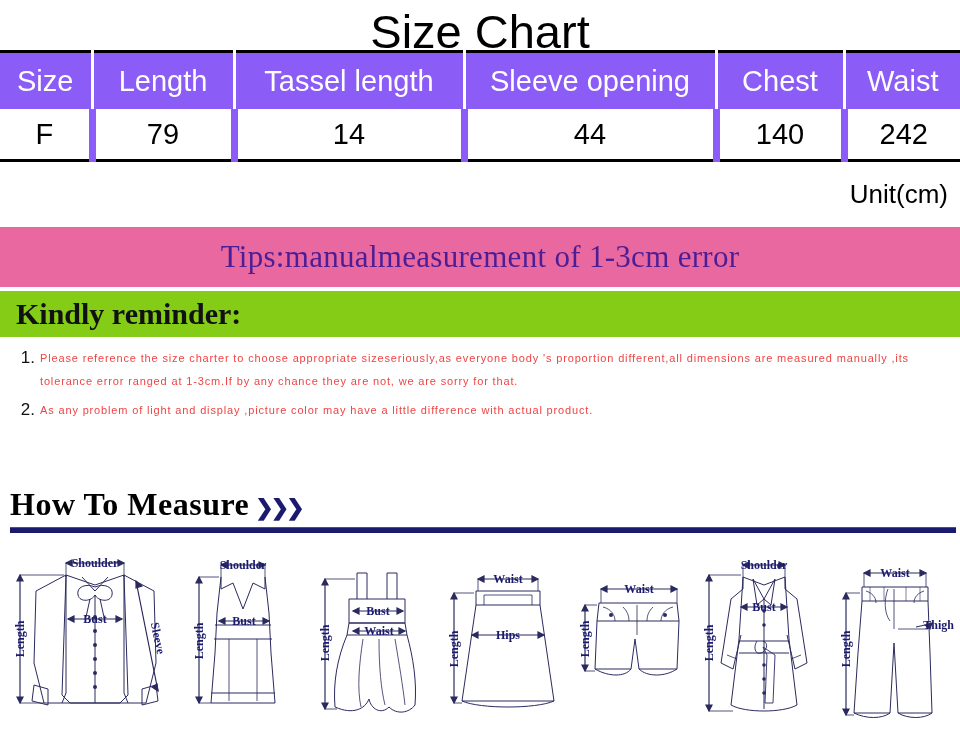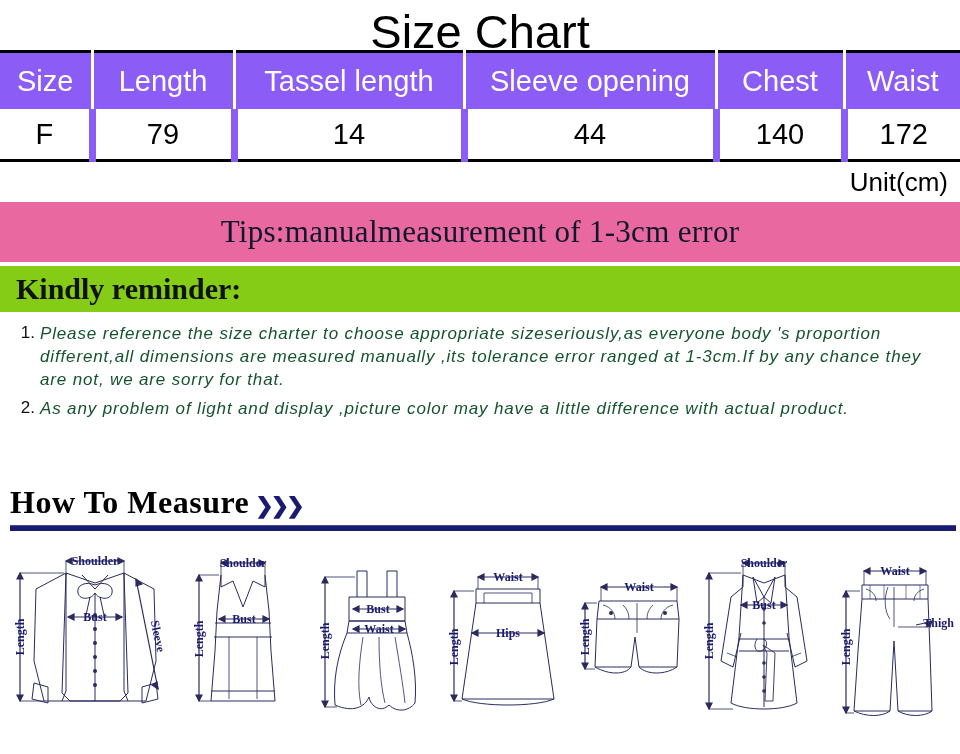--- a/index.html
+++ b/index.html
@@ -62,21 +62,21 @@
 
   .col-size{width:92px;}
   .col-length{width:142px;}
   .col-tassel{width:230px;}
   .col-sleeve{width:252px;}
   .col-chest{width:128px;}
   .col-waist{width:116px;}
 
   
   .unit-row{
-    height:40px;
+    height:65px;
     display:flex;
     align-items:center;
     justify-content:flex-end;
     padding-right:12px;
     box-sizing:border-box;
   }
   .unit-text{
     font-size:26px;
     color:#000;
     font-family:"Liberation Sans", sans-serif;
@@ -86,21 +86,21 @@
   .tips-banner{
     background:#e8689f;
     height:60px;
     display:flex;
     align-items:center;
     justify-content:center;
   }
   .tips-text{
     font-family:"Liberation Serif", serif;
     font-size:31px;
-    color:#0f172a;
+    color:#4c1d95;
     letter-spacing:0.3px;
   }
   .gap-white{height:4px;background:#ffffff;}
 
   
   .reminder-banner{
     background:#84cc16;
     height:46px;
     display:flex;
     align-items:center;
@@ -129,26 +129,25 @@
     color:#111;
     width:24px;
     flex:0 0 24px;
     text-align:right;
     padding-right:5px;
     padding-top:1px;
     box-sizing:border-box;
   }
   .note-body{
     font-family:"Liberation Sans", sans-serif;
-    font-size:17px;
+    font-size:11px;
     line-height:23px;
-    color:#14532d;
+    color:#ef4444;
     letter-spacing:0.85px;
     flex:1;
-    font-style:italic;
   }
 
   
   .htm-wrap{padding:6px 0 0 10px;}
   .htm-title{
     font-family:"Liberation Serif", serif;
     font-weight:bold;
     font-size:32px;
     color:#000000;
     letter-spacing:0.5px;
@@ -215,21 +214,21 @@
       <th>Waist</th>
     </tr>
   </thead>
   <tbody>
     <tr>
       <td>F</td>
       <td>79</td>
       <td>14</td>
       <td>44</td>
       <td>140</td>
-      <td>172</td>
+      <td>242</td>
     </tr>
   </tbody>
 </table>
 
 <div class="unit-row">
   <span class="unit-text">Unit(cm)</span>
 </div>
 
 <div class="tips-banner">
   <span class="tips-text">Tips:manualmeasurement of 1-3cm error</span>

